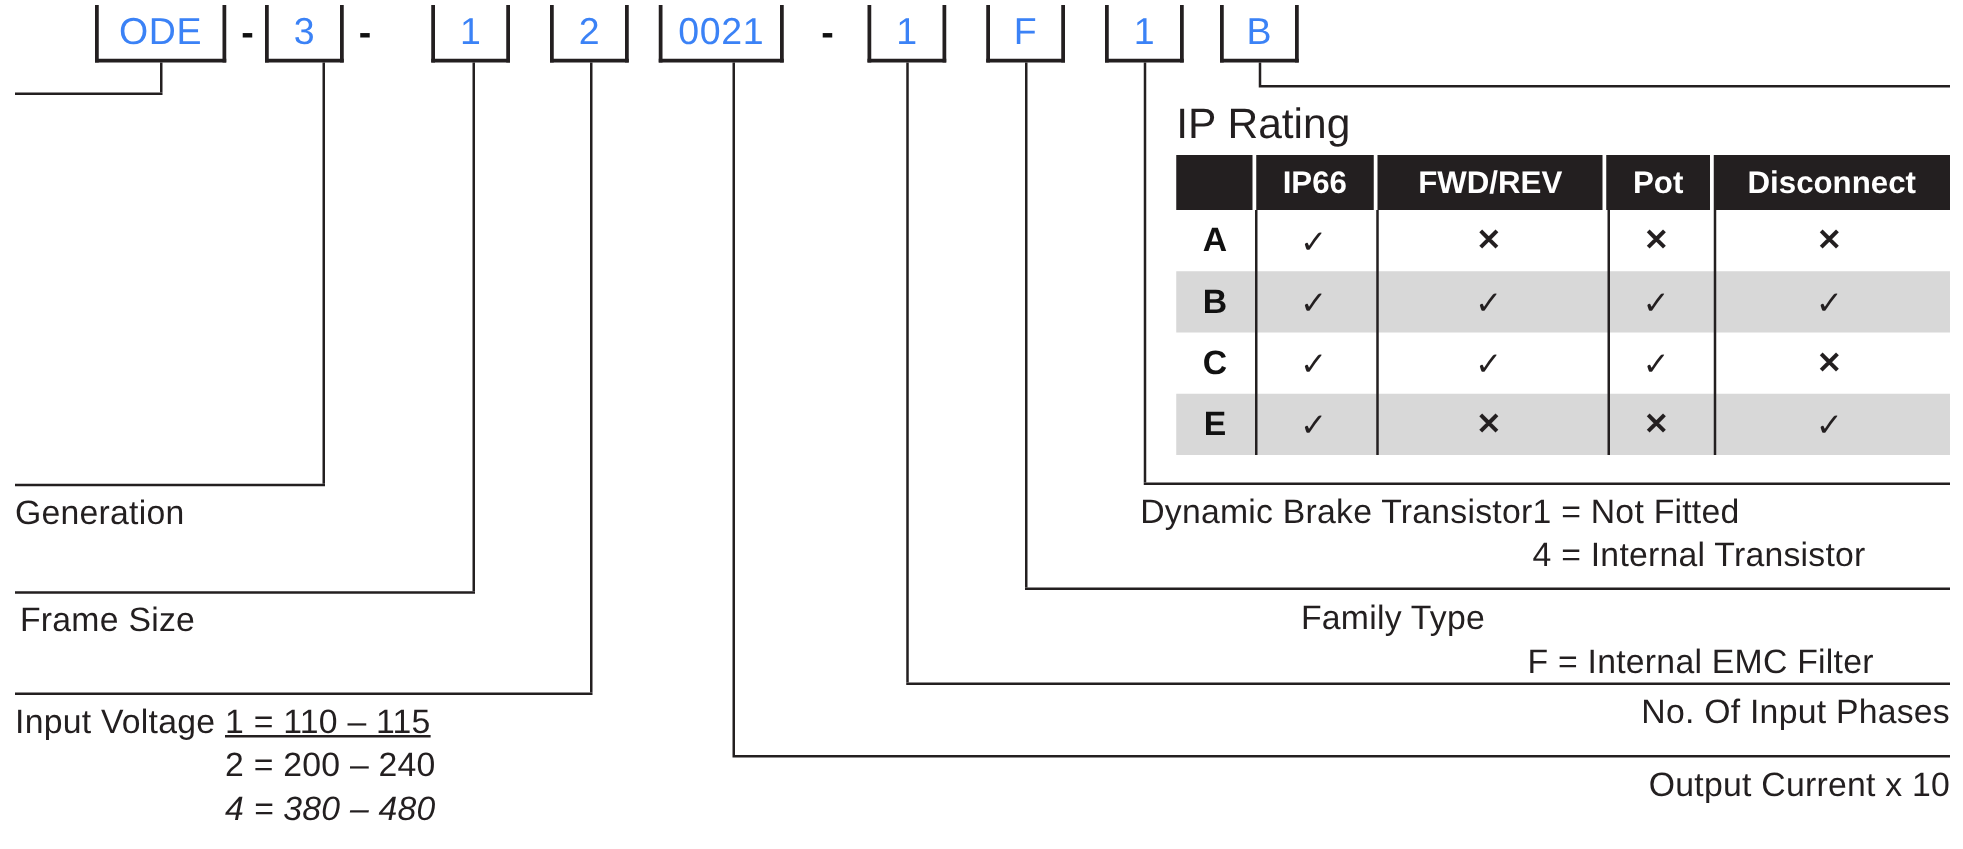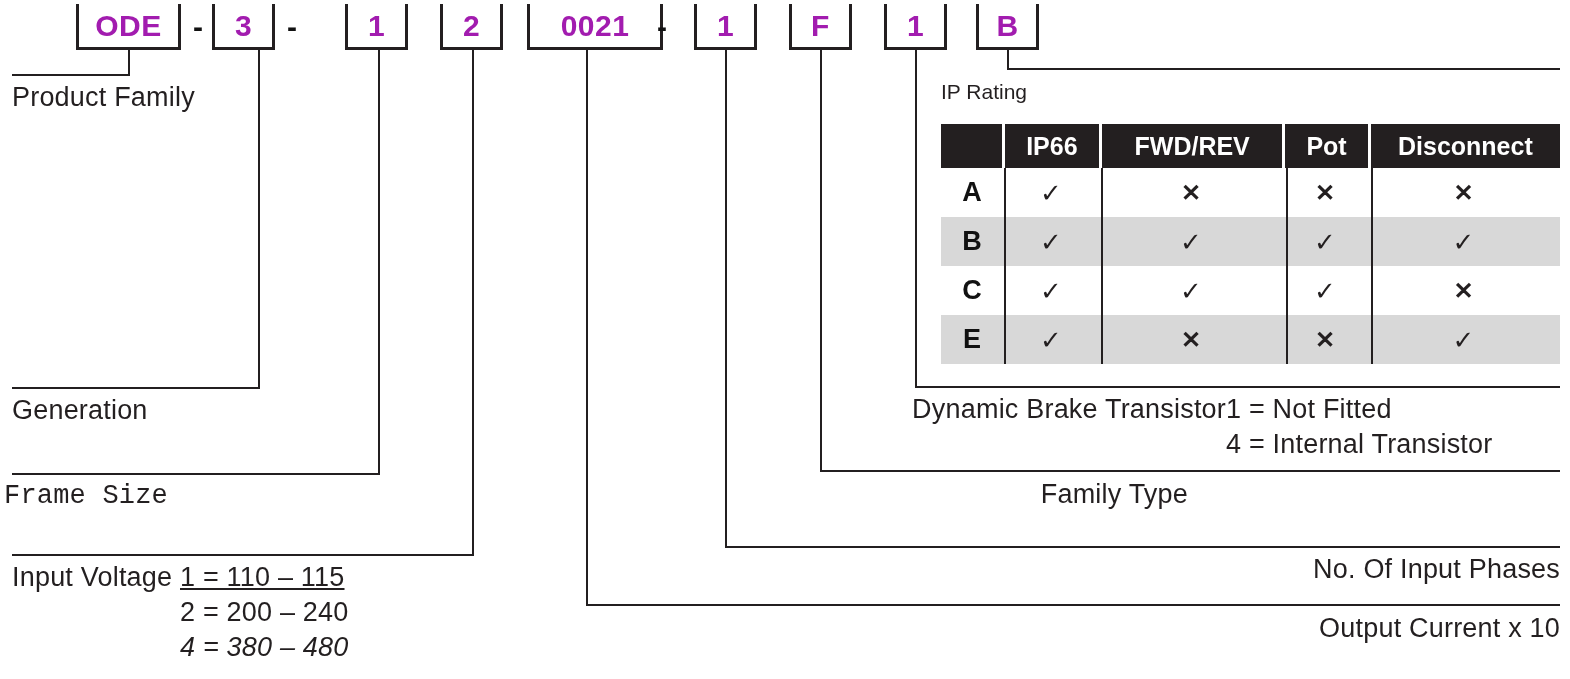--- a/index.html
+++ b/index.html
@@ -12,22 +12,22 @@
 
   
   .code-row{position:absolute;left:0;top:0;width:1570px;height:56px;}
   .code-box{
     position:absolute;top:4px;height:46px;
     border-left:3px solid #231f20;
     border-right:3px solid #231f20;
     border-bottom:3px solid #231f20;
     box-sizing:border-box;
     display:flex;align-items:center;justify-content:center;
-    font-weight:bold;font-size:30px;letter-spacing:.5px;
-    color:#a21caf;
+    font-weight:normal;font-size:30px;letter-spacing:.5px;
+    color:#3b82f6;
   }
   .dash{
     position:absolute;top:4px;height:46px;
     display:flex;align-items:center;justify-content:center;
     font-weight:bold;font-size:30px;color:#111;
   }
 
   
   .vline{position:absolute;width:2px;background:#231f20;}
   .hline{position:absolute;height:2px;background:#231f20;}
@@ -38,21 +38,21 @@
     font-family:"Liberation Sans", sans-serif;
     font-weight:300;
     font-size:27px;
     color:#231f20;
     white-space:nowrap;
     letter-spacing:.2px;
   }
   .lbl.r{text-align:left;}
 
   
-  .ip-title{position:absolute;left:941px;top:80px;font-size:21px;}
+  .ip-title{position:absolute;left:941px;top:80px;font-size:34px;}
   .ip-table{position:absolute;left:941px;top:124px;width:619px;}
   .ip-head{display:flex;height:44px;gap:3px;}
   .ip-head div{
     background:#231f20;color:#fff;font-weight:bold;font-size:25px;
     display:flex;align-items:center;justify-content:center;
     box-sizing:border-box;
   }
   .ip-body{position:relative;}
   .ip-row{display:flex;height:49px;}
   .ip-row.alt{background:#d8d8d8;}
@@ -73,21 +73,21 @@
 
 <div class="stage">
 
   <div class="code-row">
     <div class="code-box" style="left:76px;width:105px;">ODE</div>
     <div class="dash" style="left:186px;width:24px;">-</div>
     <div class="code-box" style="left:212px;width:63px;">3</div>
     <div class="dash" style="left:280px;width:24px;">-</div>
     <div class="code-box" style="left:345px;width:63px;">1</div>
     <div class="code-box" style="left:440px;width:63px;">2</div>
-    <div class="code-box" style="left:527px;width:136px;">0021</div>
+    <div class="code-box" style="left:527px;width:100px;">0021</div>
     <div class="dash" style="left:650px;width:24px;">-</div>
     <div class="code-box" style="left:694px;width:63px;">1</div>
     <div class="code-box" style="left:789px;width:63px;">F</div>
     <div class="code-box" style="left:884px;width:63px;">1</div>
     <div class="code-box" style="left:976px;width:63px;">B</div>
   </div>
 
   <div class="vline" style="left:128px;top:50px;height:24px;"></div>
   <div class="hline" style="left:12px;top:74px;width:118px;"></div>
 
@@ -108,33 +108,33 @@
 
   <div class="vline" style="left:820px;top:50px;height:420px;"></div>
   <div class="hline" style="left:820px;top:470px;width:740px;"></div>
 
   <div class="vline" style="left:915px;top:50px;height:336px;"></div>
   <div class="hline" style="left:915px;top:386px;width:645px;"></div>
 
   <div class="vline" style="left:1007px;top:50px;height:18px;"></div>
   <div class="hline" style="left:1007px;top:68px;width:553px;"></div>
 
-  <div class="lbl" style="left:12px;top:82px;">Product Family</div>
   <div class="lbl" style="left:12px;top:395px;">Generation</div>
-  <div class="lbl" style="left:4px;top:481px;font-family:Liberation Mono, monospace;">Frame Size</div>
+  <div class="lbl" style="left:16px;top:481px;">Frame Size</div>
 
   <div class="lbl" style="left:12px;top:562px;">Input Voltage</div>
   <div class="lbl" style="left:180px;top:562px;text-decoration:underline;">1 = 110 – 115</div>
   <div class="lbl" style="left:180px;top:597px;">2 = 200 – 240</div>
   <div class="lbl" style="left:180px;top:632px;font-style:italic;">4 = 380 – 480</div>
 
   <div class="lbl r" style="right:10px;top:554px;">No. Of Input Phases</div>
   <div class="lbl r" style="right:10px;top:613px;">Output Current x 10</div>
 
   <div class="lbl r" style="right:382px;top:479px;">Family Type</div>
+  <div class="lbl" style="left:1222px;top:514px;">F = Internal EMC Filter</div>
 
   <div class="lbl r" style="right:344px;top:394px;">Dynamic Brake Transistor</div>
   <div class="lbl" style="left:1226px;top:394px;">1 = Not Fitted</div>
   <div class="lbl" style="left:1226px;top:429px;">4 = Internal Transistor</div>
 
   <div class="ip-title">IP Rating</div>
 
   <div class="ip-table">
     <div class="ip-head">
       <div class="c0"></div>

